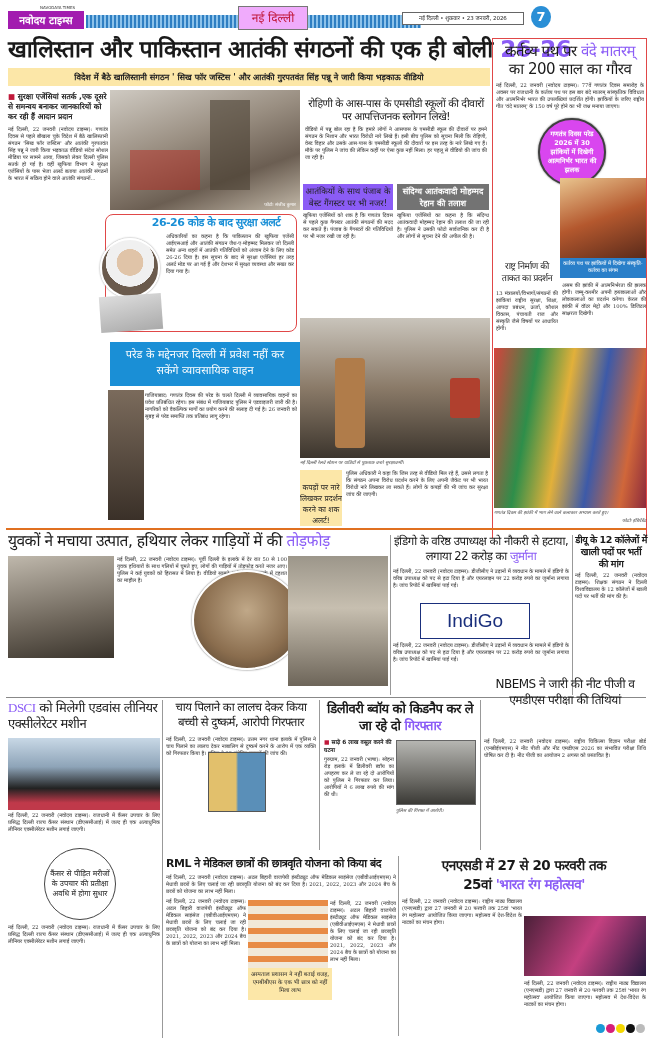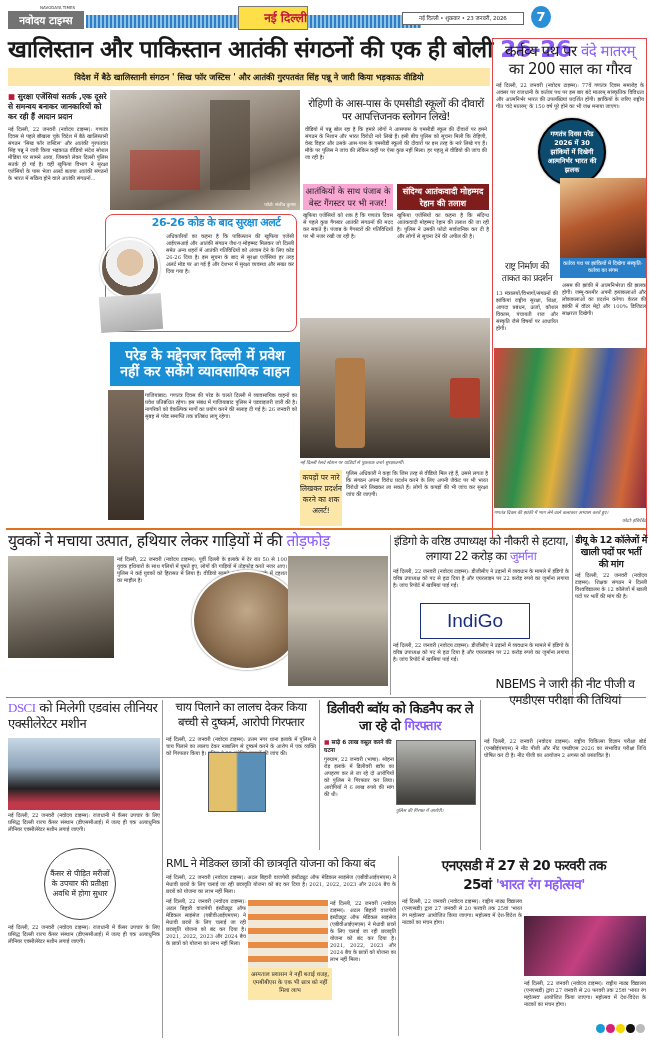--- a/index.html
+++ b/index.html
@@ -9,23 +9,23 @@
 .blue{color:#8b5cf6}
 .body{font-family:"DejaVu Serif",serif;font-size:5.2px;line-height:7px;color:#333;text-align:justify;overflow:hidden}
 .cap{font-size:4.6px;color:#444;font-style:italic;line-height:6px}
 .photo{overflow:hidden}
 </style>
 </head>
 <body>
 
 <div class="abs" style="left:0;top:0;width:650px;height:34px">
   <div class="abs" style="left:40px;top:5px;font-size:4px;color:#333">NAVODAYA TIMES</div>
-  <div class="abs" style="left:8px;top:11px;width:76px;height:18px;background:#737373;color:#fff;font-weight:bold;font-size:10.5px;text-align:center;line-height:18px">नवोदय टाइम्स</div>
+  <div class="abs" style="left:8px;top:11px;width:76px;height:18px;background:#a21caf;color:#fff;font-weight:bold;font-size:10.5px;text-align:center;line-height:18px">नवोदय टाइम्स</div>
   <div class="abs" style="left:86px;top:15px;width:335px;height:13px;background:repeating-linear-gradient(90deg,#2f7fc2 0 2px,#8cc2ea 2px 4px)"></div>
-  <div class="abs" style="left:238px;top:6px;width:70px;height:24px;background:#fde047;border:1px solid #777;text-align:right;font-weight:bold;font-size:12px;color:#c0183a;line-height:22px">नई दिल्ली</div>
+  <div class="abs" style="left:238px;top:6px;width:70px;height:24px;background:#f0abfc;border:1px solid #777;text-align:center;font-weight:normal;font-size:12px;color:#c0183a;line-height:22px">नई दिल्ली</div>
   <div class="abs" style="left:402px;top:12px;width:122px;height:13px;border:1px solid #666;font-size:5.5px;line-height:11px;text-align:center;background:#fff">नई दिल्ली • शुक्रवार • 23 जनवरी, 2026</div>
   <div class="abs" style="left:531px;top:6px;width:20px;height:22px;border-radius:50%;background:#2a8fd6;color:#fff;font-weight:bold;font-size:13px;text-align:center;line-height:22px">7</div>
 </div>
 
 <div class="abs hl" style="left:8px;top:37px;width:482px;font-size:23px;white-space:nowrap">
   <span>खालिस्तान और पाकिस्तान आतंकी संगठनों की एक ही बोली</span>
   <span class="blue">26-26</span>
 </div>
 <div class="abs" style="left:8px;top:68px;width:482px;height:18px;background:#fce7a8;font-size:8.2px;font-weight:bold;text-align:center;line-height:18px;color:#222;white-space:nowrap;overflow:hidden">विदेश में बैठे खालिस्तानी संगठन ' सिख फॉर जस्टिस ' और आतंकी गुरपतवंत सिंह पन्नू ने जारी किया भड़काऊ वीडियो</div>
 
@@ -36,61 +36,61 @@
 
 <div class="abs photo" style="left:110px;top:90px;width:190px;height:120px;background:linear-gradient(160deg,#cfcac2 0%,#9a8f82 40%,#6b5e52 70%,#c2b8a8 100%)">
   <div class="abs" style="left:100px;top:10px;width:40px;height:90px;background:#4a4032;opacity:.6"></div>
   <div class="abs" style="left:20px;top:60px;width:70px;height:40px;background:#b5291f;opacity:.5"></div>
   <div class="abs cap" style="right:4px;bottom:2px;color:#fff;font-style:normal">फोटोः संजीव कुमार</div>
 </div>
 
 <div class="abs hl" style="left:305px;top:97px;width:182px;font-size:10.5px;text-align:center;font-weight:normal;line-height:13px">रोहिणी के आस-पास के एमसीडी स्कूलों की दीवारों पर आपत्तिजनक स्लोगन लिखे!</div>
 <div class="abs body" style="left:305px;top:126px;width:182px;height:56px">वीडियो में पन्नू बोल रहा है कि हमारे लोगों ने आसपास के एमसीडी स्कूल की दीवारों पर हमने संगठन के निशान और भारत विरोधी नारे लिखे हैं। इसी बीच पुलिस को सूचना मिली कि रोहिणी, वेस्ट विहार और उसके आस-पास के एमसीडी स्कूलों की दीवारों पर इस तरह के नारे लिखे गए हैं। मौके पर पुलिस ने जांच की लेकिन कहीं पर ऐसा कुछ नहीं मिला। हर पहलू से वीडियो की जांच की जा रही है।</div>
 
-<div class="abs" style="left:303px;top:184px;width:90px;height:26px;background:#f9a8d4">
+<div class="abs" style="left:303px;top:184px;width:90px;height:26px;background:#8b5cf6">
   <div style="font-size:8.5px;text-align:center;line-height:12px;padding-top:1px;color:#222">आतंकियों के साथ पंजाब के बेस्ट गैंगस्टर पर भी नजर!</div>
 </div>
-<div class="abs" style="left:397px;top:184px;width:92px;height:26px;background:#7f1d1d">
+<div class="abs" style="left:397px;top:184px;width:92px;height:26px;background:#737373">
   <div style="font-size:8.2px;text-align:center;line-height:12px;padding-top:1px;color:#fff;font-weight:bold">संदिग्ध आतंकवादी मोहम्मद रेहान की तलाश</div>
 </div>
 <div class="abs body" style="left:303px;top:212px;width:90px;height:100px">खुफिया एजेंसियों को शक है कि गणतंत्र दिवस से पहले कुछ गैंगस्टर आतंकी संगठनों की मदद कर सकते हैं। पंजाब के गैंगस्टरों की गतिविधियों पर भी नजर रखी जा रही है।</div>
 <div class="abs body" style="left:397px;top:212px;width:92px;height:100px">खुफिया एजेंसियों का कहना है कि संदिग्ध आतंकवादी मोहम्मद रेहान की तलाश की जा रही है। पुलिस ने उसकी फोटो सार्वजनिक कर दी है और लोगों से सूचना देने की अपील की है।</div>
 
 <div class="abs" style="left:105px;top:214px;width:192px;height:118px;border:1.5px solid #e04848;border-radius:8px;background:#fff">
   <div class="hl" style="position:absolute;left:30px;top:2px;width:160px;text-align:center;font-size:11px;color:#1a8fd6">26-26 कोड के बाद सुरक्षा अलर्ट</div>
   <div class="body" style="position:absolute;left:60px;top:18px;width:128px;height:96px">अधिकारियों का कहना है कि पाकिस्तान की खुफिया एजेंसी आईएसआई और आतंकी संगठन जैश-ए-मोहम्मद मिलकर जो दिल्ली समेत अन्य शहरों में आतंकी गतिविधियों को अंजाम देने के लिए कोड 26-26 दिया है। इस सूचना के बाद से सुरक्षा एजेंसियां हर तरह अलर्ट मोड पर आ गई हैं और देशभर में सुरक्षा व्यवस्था और सख्त कर दिया गया है।</div>
 </div>
 <div class="abs" style="left:100px;top:238px;width:60px;height:60px;border-radius:50%;background:radial-gradient(circle at 50% 40%,#e0c4a8 0 30%,#f0f0f0 31% 55%,#6a5a4c 56%);border:2px solid #fff;box-shadow:0 0 2px #888"></div>
 <div class="abs" style="left:100px;top:295px;width:62px;height:36px;background:linear-gradient(170deg,#ddd 0%,#aaa 100%);transform:rotate(-4deg)"></div>
 
 <div class="abs" style="left:110px;top:342px;width:190px;height:44px;background:#1a8fd6">
-  <div style="color:#fff;font-size:14px;text-align:center;line-height:16px;padding:5px 6px;font-weight:bold">परेड के मद्देनजर दिल्ली में प्रवेश नहीं कर सकेंगे व्यावसायिक वाहन</div>
+  <div style="color:#fff;font-size:11px;text-align:center;line-height:16px;padding:5px 6px;font-weight:normal">परेड के मद्देनजर दिल्ली में प्रवेश नहीं कर सकेंगे व्यावसायिक वाहन</div>
 </div>
 <div class="abs body" style="left:145px;top:392px;width:152px;height:56px">गाजियाबाद: गणतंत्र दिवस की परेड के चलते दिल्ली में व्यावसायिक वाहनों का प्रवेश प्रतिबंधित रहेगा। इस संबंध में गाजियाबाद पुलिस ने एडवाइजरी जारी की है। नागरिकों को वैकल्पिक मार्गों का प्रयोग करने की सलाह दी गई है। 26 जनवरी को सुबह से परेड समाप्ति तक प्रतिबंध लागू रहेगा।</div>
 <div class="abs photo" style="left:108px;top:390px;width:36px;height:130px;background:linear-gradient(180deg,#7b6b5c,#3a3028)"></div>
 
 <div class="abs photo" style="left:300px;top:318px;width:190px;height:140px;background:linear-gradient(180deg,#c9c4bb 0%,#8a7a68 50%,#3c352d 100%)">
   <div class="abs" style="left:35px;top:40px;width:30px;height:90px;background:#b07c4a;border-radius:4px"></div>
   <div class="abs" style="left:150px;top:60px;width:30px;height:40px;background:#b0402e;border-radius:3px"></div>
 </div>
 <div class="abs cap" style="left:300px;top:460px;width:190px">नई दिल्ली रेलवे स्टेशन पर यात्रियों से पूछताछ करते सुरक्षाकर्मी।</div>
 
 <div class="abs" style="left:300px;top:470px;width:42px;height:56px;background:#fce7a8">
-  <div style="font-size:7.5px;text-align:center;line-height:11px;padding-top:2px;color:#222">कपड़ों पर नारे लिखकर प्रदर्शन करने का शक अलर्ट!</div>
+  <div style="font-size:7.5px;text-align:center;line-height:11px;padding-top:12px;color:#222">कपड़ों पर नारे लिखकर प्रदर्शन करने का शक अलर्ट!</div>
 </div>
 <div class="abs body" style="left:346px;top:470px;width:142px;height:54px">पुलिस अधिकारी ने कहा कि जिस तरह से वीडियो मिल रहे हैं, उससे लगता है कि संगठन अपना विरोध प्रदर्शन करने के लिए अपनी जैकेट पर भी भारत विरोधी नारे लिखकर ला सकते हैं। लोगों के कपड़ों की भी जांच कर सुरक्षा जांच की जाएगी।</div>
 
 <div class="abs" style="left:492px;top:38px;width:155px;height:500px;border:1.5px solid #e04848;border-bottom:none"></div>
 <div class="abs hl" style="left:496px;top:42px;width:148px;font-size:15px;text-align:center;font-weight:normal;line-height:18px">
   <span>कर्तव्य पथ पर</span>
   <span class="blue">वंदे मातरम्</span><br>
   <span>का 200 साल का गौरव</span>
 </div>
 <div class="abs body" style="left:496px;top:82px;width:148px;height:70px">नई दिल्ली, 22 जनवरी (नवोदय टाइम्स): 77वें गणतंत्र दिवस समारोह के अवसर पर राजधानी के कर्तव्य पथ पर इस बार बंदे मातरम् सांस्कृतिक विविधता और आत्मनिर्भर भारत की उपलब्धियां प्रदर्शित होंगी। झांकियों के जरिए राष्ट्रीय गीत 'वंदे मातरम्' के 150 वर्ष पूरे होने का भी जश्न मनाया जाएगा।</div>
-<div class="abs" style="left:538px;top:118px;width:68px;height:68px;border-radius:50%;background:#0c4a6e;border:2px solid #000000;box-shadow:0 0 2px #666;display:flex;align-items:center;justify-content:flex-start">
+<div class="abs" style="left:538px;top:118px;width:68px;height:68px;border-radius:50%;background:#d946ef;border:2px solid #404040;box-shadow:0 0 2px #666;display:flex;align-items:center;justify-content:flex-start">
   <div style="color:#fff;font-size:6.5px;text-align:center;line-height:9px;padding:4px;font-weight:bold">गणतंत्र दिवस परेड 2026 में 30 झांकियों में दिखेगी आत्मनिर्भर भारत की झलक</div>
 </div>
 <div class="abs photo" style="left:560px;top:178px;width:86px;height:80px;background:linear-gradient(160deg,#e9c58f 0%,#b4582e 50%,#5a2a1a 100%)"></div>
 <div class="abs" style="left:560px;top:258px;width:86px;height:20px;background:#2a7fc9">
   <div style="color:#fff;font-size:5.2px;line-height:7px;padding:2px 3px;text-align:center">कर्तव्य पथ पर झांकियों में दिखेगा संस्कृति-कर्तव्य का संगम</div>
 </div>
 <div class="abs hl" style="left:496px;top:260px;width:62px;font-size:9px;text-align:center;font-weight:normal;line-height:12px">राष्ट्र निर्माण की ताकत का प्रदर्शन</div>
 <div class="abs body" style="left:496px;top:290px;width:62px;height:70px">13 मंत्रालयों/विभागों/संगठनों की झांकियां राष्ट्रीय सुरक्षा, शिक्षा, आपदा प्रबंधन, ऊर्जा, कौशल विकास, पंचायती राज और संस्कृति जैसे विषयों पर आधारित होंगी।</div>
 <div class="abs body" style="left:562px;top:282px;width:84px;height:60px">असम की झांकी में आत्मनिर्भरता की झलक होगी। जम्मू-कश्मीर अपनी हस्तकलाओं और लोककलाओं का प्रदर्शन करेगा। केरल की झांकी में वॉटर मेट्रो और 100% डिजिटल साक्षरता दिखेगी।</div>
 <div class="abs photo" style="left:494px;top:348px;width:152px;height:160px;background:linear-gradient(100deg,#d6423c 0%,#2e8e4a 25%,#e2b03a 45%,#3d5aa8 65%,#d0673a 85%,#8c2a3c 100%)"></div>
@@ -150,21 +150,21 @@
   <span style="color:#c0183a">■ </span><span>साढ़े 6 लाख वसूल करने की घटना</span>
 </div>
 <div class="abs body" style="left:324px;top:756px;width:70px;height:90px">गुरुग्राम, 22 जनवरी (भाषा): सोहना रोड़ इलाके में डिलीवरी ब्वॉय का अपहरण कर ले जा रहे दो आरोपियों को पुलिस ने गिरफ्तार कर लिया। आरोपियों ने 6 लाख रुपये की मांग की थी।</div>
 <div class="abs photo" style="left:396px;top:740px;width:80px;height:65px;background:linear-gradient(180deg,#b6b6b2,#6e6d68 60%,#3b3a36);border:1px solid #666"></div>
 <div class="abs cap" style="left:396px;top:808px;width:80px">पुलिस की गिरफ्त में आरोपी।</div>
 
 <div class="abs" style="left:480px;top:700px;width:1px;height:150px;background:#999"></div>
 <div class="abs hl" style="left:484px;top:676px;width:162px;font-size:12px;text-align:center;font-weight:normal;line-height:16px">NBEMS ने जारी की नीट पीजी व एमडीएस परीक्षा की तिथियां</div>
 <div class="abs body" style="left:484px;top:738px;width:162px;height:110px">नई दिल्ली, 22 जनवरी (नवोदय टाइम्स): राष्ट्रीय चिकित्सा विज्ञान परीक्षा बोर्ड (एनबीईएमएस) ने नीट पीजी और नीट एमडीएस 2026 का संभावित परीक्षा तिथि घोषित कर दी है। नीट पीजी का आयोजन 2 अगस्त को प्रस्तावित है।</div>
 
-<div class="abs hl" style="left:166px;top:858px;width:230px;font-size:11px;font-weight:normal;white-space:nowrap">RML ने मेडिकल छात्रों की छात्रवृति योजना को किया बंद</div>
+<div class="abs hl" style="left:166px;top:858px;width:230px;font-size:11px;font-weight:bold;white-space:nowrap">RML ने मेडिकल छात्रों की छात्रवृति योजना को किया बंद</div>
 <div class="abs body" style="left:166px;top:874px;width:230px;height:24px">नई दिल्ली, 22 जनवरी (नवोदय टाइम्स): अटल बिहारी वाजपेयी इंस्टीट्यूट ऑफ मेडिकल साइंसेज (एबीवीआईएमएस) ने मेधावी छात्रों के लिए चलाई जा रही छात्रवृति योजना को बंद कर दिया है। 2021, 2022, 2023 और 2024 बैच के छात्रों को योजना का लाभ नहीं मिला।</div>
 <div class="abs body" style="left:166px;top:898px;width:80px;height:135px">नई दिल्ली, 22 जनवरी (नवोदय टाइम्स): अटल बिहारी वाजपेयी इंस्टीट्यूट ऑफ मेडिकल साइंसेज (एबीवीआईएमएस) ने मेधावी छात्रों के लिए चलाई जा रही छात्रवृति योजना को बंद कर दिया है। 2021, 2022, 2023 और 2024 बैच के छात्रों को योजना का लाभ नहीं मिला।</div>
 <div class="abs photo" style="left:248px;top:900px;width:80px;height:70px;background:repeating-linear-gradient(180deg,#e88b45 0 6px,#f1e8d8 6px 14px)"></div>
 <div class="abs" style="left:248px;top:968px;width:84px;height:32px;background:#fce7a8">
   <div style="font-size:5.8px;text-align:center;line-height:8px;padding:2px">अस्पताल प्रशासन ने नहीं बताई वजह, एमबीबीएस के एक भी छात्र को नहीं मिला लाभ</div>
 </div>
 <div class="abs body" style="left:330px;top:900px;width:66px;height:130px">नई दिल्ली, 22 जनवरी (नवोदय टाइम्स): अटल बिहारी वाजपेयी इंस्टीट्यूट ऑफ मेडिकल साइंसेज (एबीवीआईएमएस) ने मेधावी छात्रों के लिए चलाई जा रही छात्रवृति योजना को बंद कर दिया है। 2021, 2022, 2023 और 2024 बैच के छात्रों को योजना का लाभ नहीं मिला।</div>
 
 <div class="abs" style="left:398px;top:856px;width:1px;height:180px;background:#999"></div>
 <div class="abs hl" style="left:402px;top:856px;width:244px;font-size:13.5px;text-align:center;font-weight:bold;line-height:19px">

